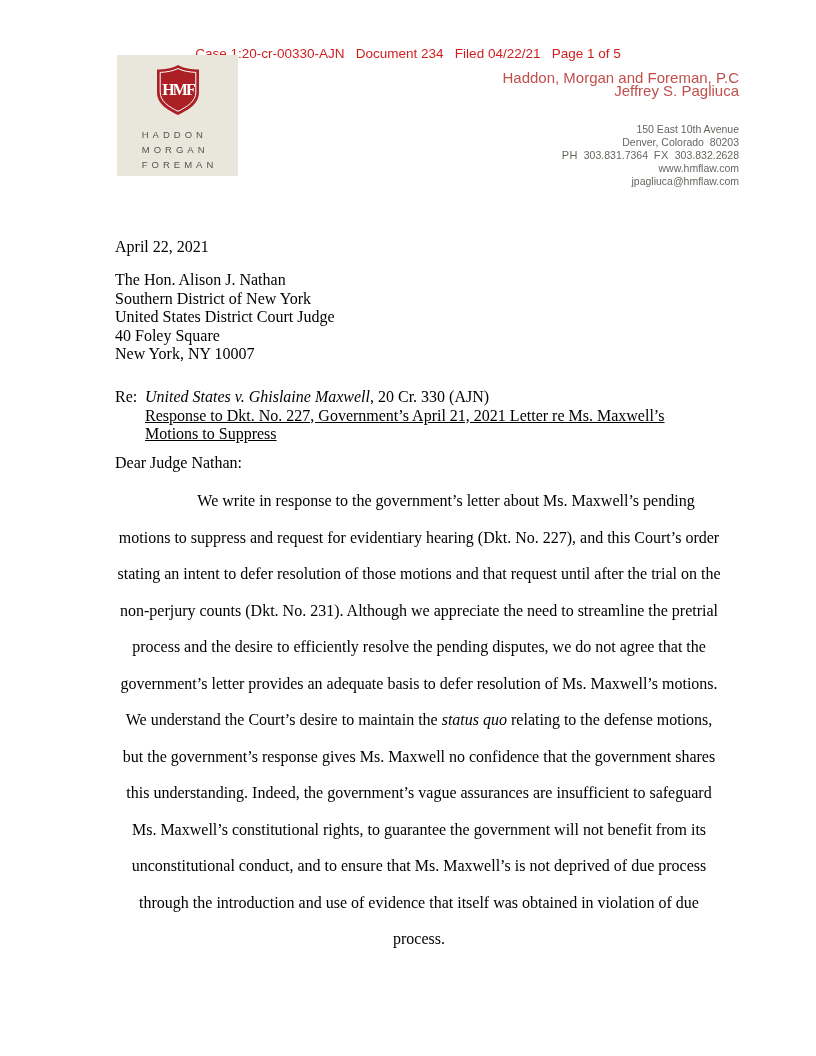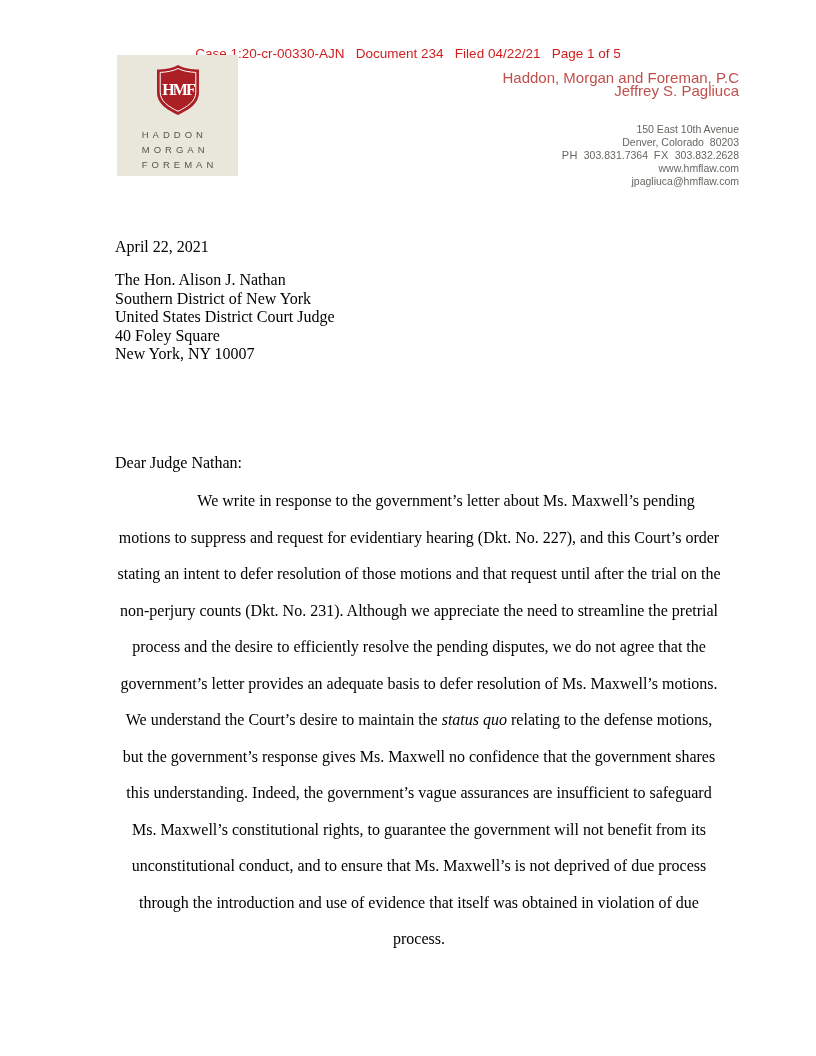--- a/index.html
+++ b/index.html
@@ -103,18 +103,26 @@
   <div class="abs date-line">April 22, 2021</div>
 
   <div class="abs recipient">
     <div>The Hon. Alison J. Nathan</div>
     <div>Southern District of New York</div>
     <div>United States District Court Judge</div>
     <div>40 Foley Square</div>
     <div>New York, NY 10007</div>
   </div>
 
+  <div class="abs re-block">
+    <div class="re-label">Re:</div>
+    <div>
+      <div><i>United States v. Ghislaine Maxwell</i><span>, 20 Cr. 330 (AJN)</span></div>
+      <div class="re-underline">Response to Dkt. No. 227, Government’s April 21, 2021 Letter re Ms. Maxwell’s</div>
+      <div class="re-underline">Motions to Suppress</div>
+    </div>
+  </div>
 
   <div class="abs salutation">Dear Judge Nathan:</div>
 
   <p class="abs body-par"><span>We write in response to the government’s letter about Ms. Maxwell’s pending motions to suppress and request for evidentiary hearing (Dkt. No. 227), and this Court’s order stating an intent to defer resolution of those motions and that request until after the trial on the non-perjury counts (Dkt. No. 231). Although we appreciate the need to streamline the pretrial process and the desire to efficiently resolve the pending disputes, we do not agree that the government’s letter provides an adequate basis to defer resolution of Ms. Maxwell’s motions. We understand the Court’s desire to maintain the </span><i>status quo</i><span> relating to the defense motions, but the government’s response gives Ms. Maxwell no confidence that the government shares this understanding. Indeed, the government’s vague assurances are insufficient to safeguard Ms. Maxwell’s constitutional rights, to guarantee the government will not benefit from its unconstitutional conduct, and to ensure that Ms. Maxwell’s is not deprived of due process through the introduction and use of evidence that itself was obtained in violation of due process.</span></p>
 
 </div>
 
 </body></html>

